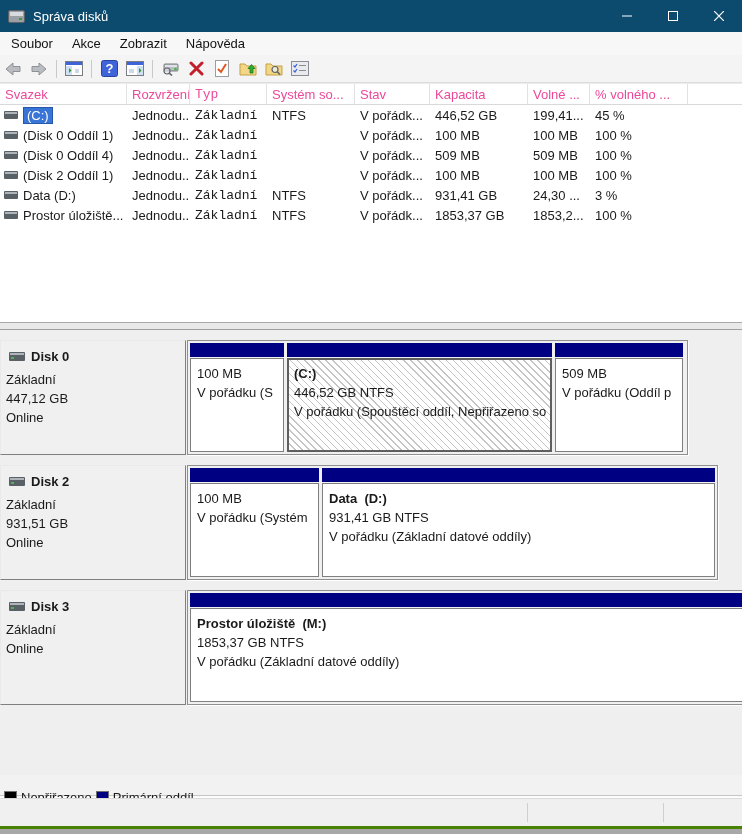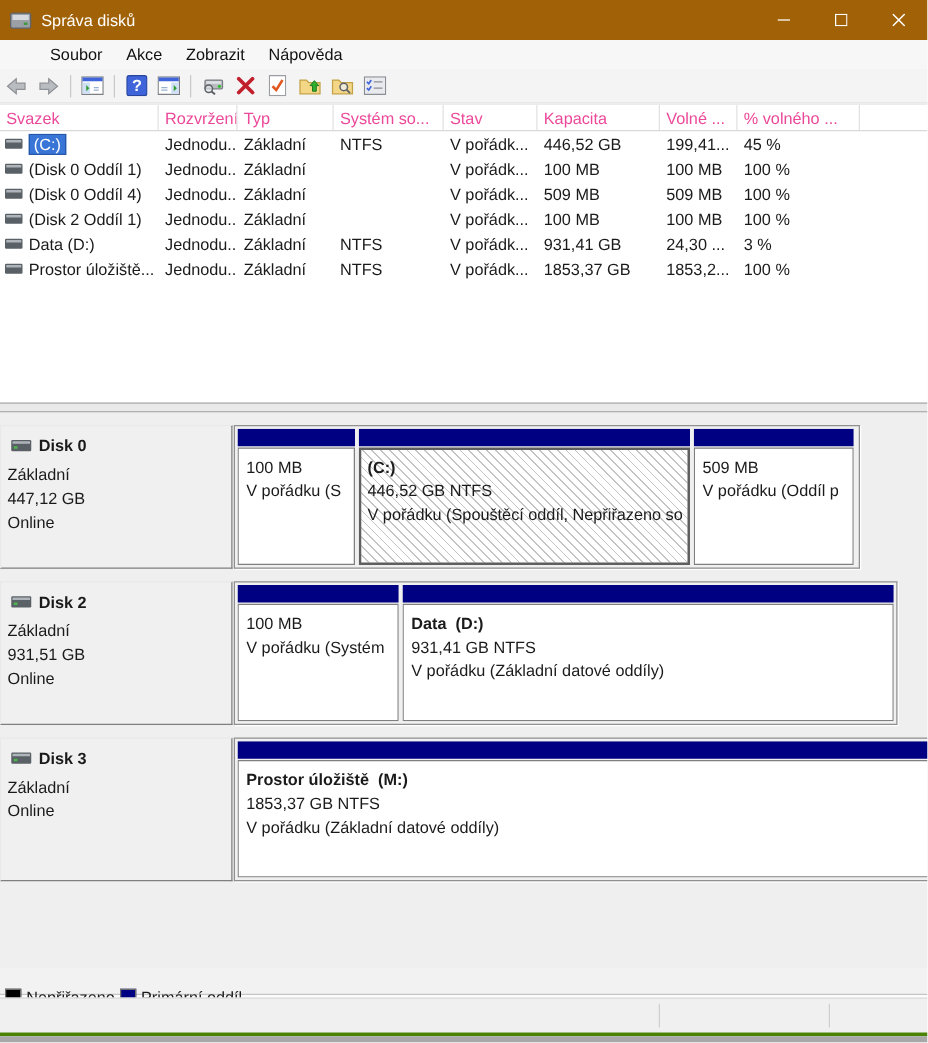--- a/index.html
+++ b/index.html
@@ -1,46 +1,46 @@
 <!DOCTYPE html>
 <html><head>
 <meta charset="utf-8">
 <style>
   * { margin:0; padding:0; box-sizing:border-box; }
   html,body { width:742px; height:834px; }
   body { font-family:"Liberation Sans","DejaVu Sans",sans-serif; font-size:13px; color:#1a1a1a; background:#fff; }
   .win { position:relative; width:742px; height:834px; overflow:hidden; background:#fff; }
 
   
-  .titlebar { position:absolute; left:0; top:0; width:742px; height:32px; background:#a16207; display:flex; align-items:center; }
+  .titlebar { position:absolute; left:0; top:0; width:742px; height:32px; background:#0c4a6e; display:flex; align-items:center; }
   .app-icon { width:17px; height:13px; margin-left:8px; background:#9aa0a6; border:1px solid #5f6368; border-radius:2px; position:relative; }
   .app-icon::before { content:""; position:absolute; left:1px; top:1px; right:1px; height:4px; background:#d7dade; }
   .app-icon::after { content:""; position:absolute; right:2px; bottom:2px; width:3px; height:2px; background:#3c9a3c; }
   .titletext { color:#fff; margin-left:8px; font-size:13px; }
   .winbtns { position:absolute; right:0; top:0; height:32px; display:flex; }
   .winbtn { width:46px; height:32px; display:flex; align-items:center; justify-content:center; }
   .winbtn svg { display:block; }
 
   
-  .menubar { position:absolute; left:0; top:32px; width:742px; height:23px; background:#f7f7f7; display:flex; align-items:center;padding-left:29px; }
+  .menubar { position:absolute; left:0; top:32px; width:742px; height:23px; background:#f7f7f7; display:flex; align-items:center; }
   .menu-item { padding:3px 9px; margin-left:1px; color:#111; }
   .menu-item:first-child { margin-left:2px; }
 
   
   .toolbar { position:absolute; left:0; top:55px; width:742px; height:28px; background:#f4f4f4; border-bottom:1px solid #dcdcdc; display:flex; align-items:center; }
   .tbtn { width:24px; height:22px; display:flex; align-items:center; justify-content:center; margin:0 1px; }
   .tsep { width:1px; height:18px; background:#c9c9c9; margin:0 4px; }
 
   
   .listview { position:absolute; left:0; top:83px; width:742px; height:239px; background:#fff; }
   .lv-header { display:flex; height:22px; border-top:1px solid #ececec; border-bottom:1px solid #d9d9d9; background:#fff; }
   .lv-hcell { border-right:1px solid #e2e2e2; padding:3px 0 0 5px; white-space:nowrap; overflow:hidden; color:#ec4899; }
   .lv-row { display:flex; height:20px; align-items:center; }
   .lv-cell { padding-left:5px; white-space:nowrap; overflow:hidden; }
-  .c0{width:127px;} .c1{width:63px;} .c2{width:77px;} .c3{width:88px;} .c4{width:75px;} .c5{width:98px;} .c6{width:62px;} .c7{width:98px;} .c8{width:54px; border-right:none;}
+  .c0{width:127px;} .c1{width:63px;} .c2{width:77px;font-family:Liberation Mono, monospace;} .c3{width:88px;} .c4{width:75px;} .c5{width:98px;} .c6{width:62px;} .c7{width:98px;} .c8{width:54px; border-right:none;}
   .namecell { display:flex; align-items:center; padding-left:4px; }
   .vol-ico { width:14px; height:8px; background:#596066; border-radius:1px; margin-right:5px; flex:0 0 14px; position:relative; }
   .vol-ico::before { content:""; position:absolute; left:1px; top:1px; right:1px; height:2px; background:#aeb4ba; }
   .sel { background:#3875d6; color:#fff; border:1px solid #2757a8; padding:0 3px; }
 
   
   .splitter { position:absolute; left:0; top:322px; width:742px; height:8px; background:#e9e9e9; border-top:1px solid #a9a9a9; border-bottom:1px solid #9f9f9f; box-shadow:0 1px 0 #fdfdfd; }
 
   
   .graphic { position:absolute; left:0; top:330px; width:742px; height:445px; background:#efefef; overflow:hidden; }

